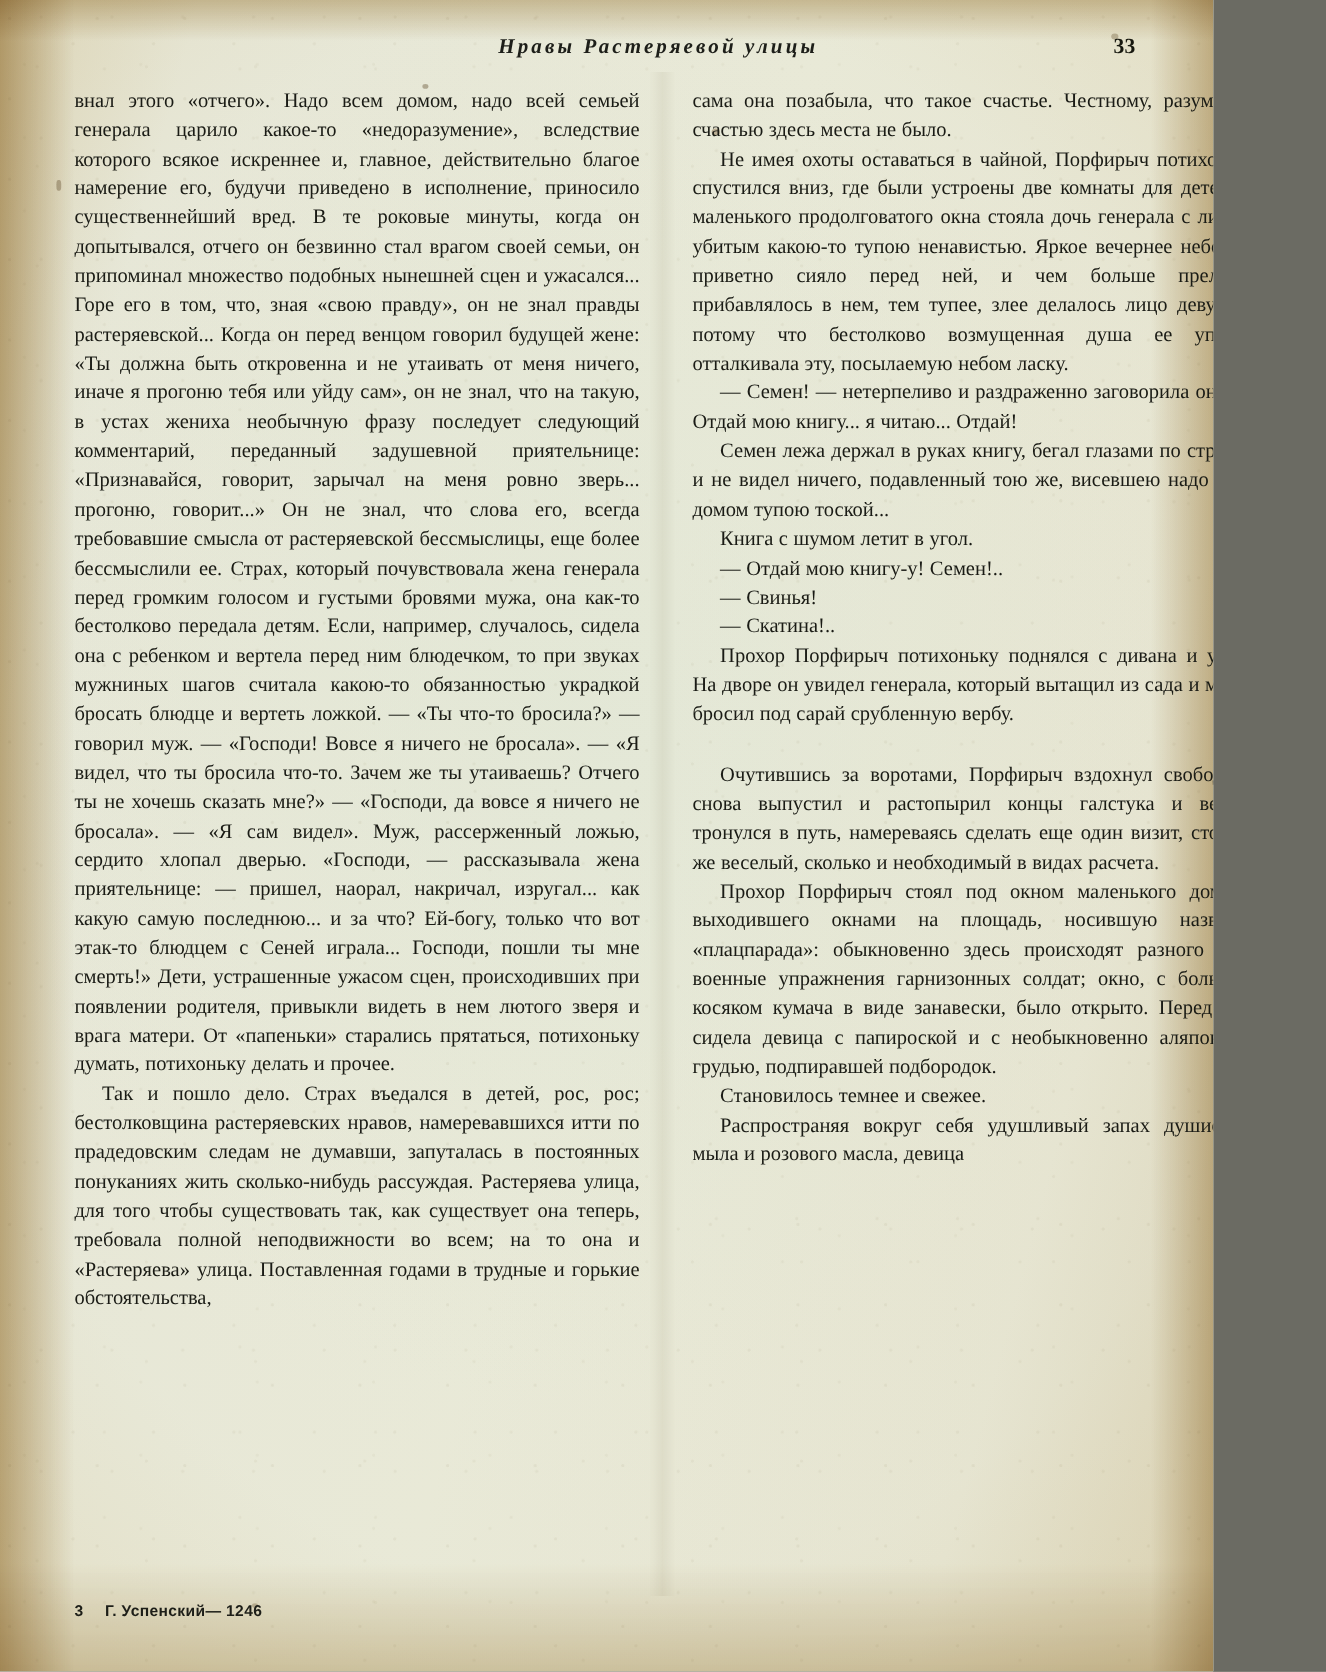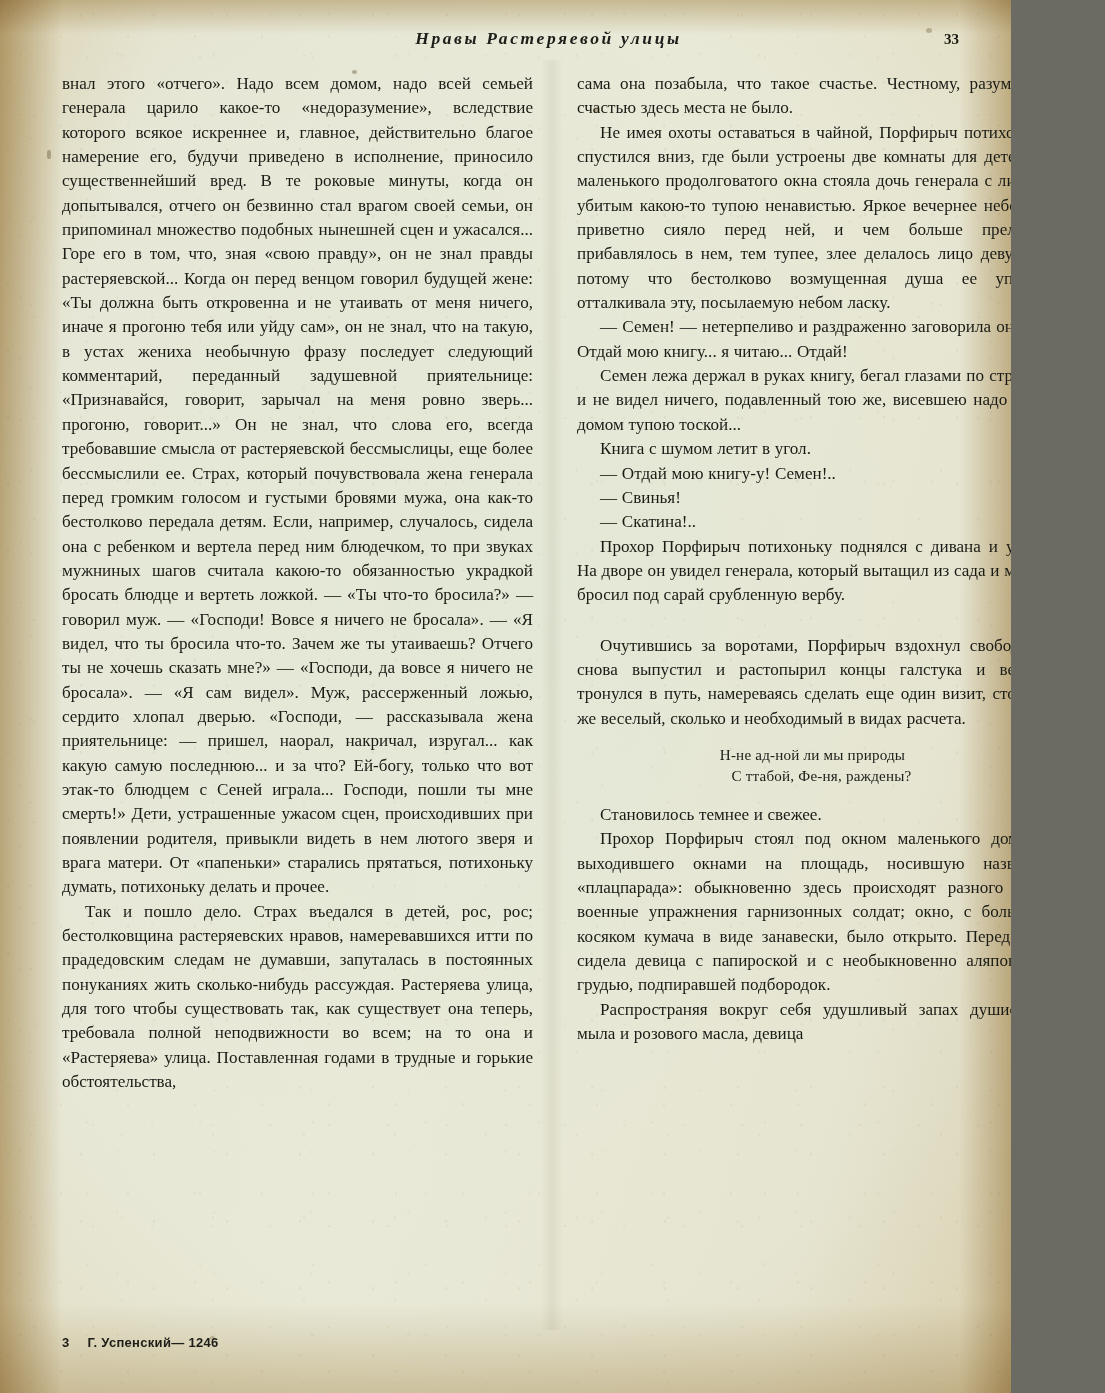--- a/index.html
+++ b/index.html
@@ -92,25 +92,25 @@
     font-style: italic;
     font-weight: 700;
     font-size: 17.5px;
     letter-spacing: 2.6px;
     color: #1d1e19;
     padding-left: 120px;
     white-space: nowrap;
   }
   .runhead-folio {
     font-weight: 700;
-    font-size: 15px;
+    font-size: 18px;
     font-family: "Liberation Serif", "DejaVu Serif", serif;
     color: #17180f;
     min-width: 44px;
-    text-align: right;
+    text-align: center;
   }
 
   
   .columns {
     position: absolute;
     left: 62px;
     top: 72px;
     width: 986px;
     display: flex;
     gap: 44px;
@@ -205,27 +205,23 @@
       <p class="para">Книга с шумом летит в угол.</p>
       <p class="para">— Отдай мою книгу-у! Семен!..</p>
       <p class="para">— Свинья!</p>
       <p class="para">— Скатина!..</p>
       <p class="para">Прохор Порфирыч потихоньку поднялся с дивана и ушел. На дворе он увидел генерала, который вытащил из сада и молча бросил под сарай срубленную вербу.</p>
 
       <div class="sectgap"></div>
 
       <p class="para">Очутившись за воротами, Порфирыч вздохнул свободнее, снова выпустил и растопырил концы галстука и весело тронулся в путь, намереваясь сделать еще один визит, столько же веселый, сколько и необходимый в видах расчета.</p>
 
-      <div class="verse">
-        <span class="verse-line">Н-не ад-ной ли мы природы</span>
-        <span class="verse-line second">С ттабой, Фе-ня, раждены?</span>
-      </div>
-
+
+      <p class="para">Прохор Порфирыч стоял под окном маленького домика, выходившего окнами на площадь, носившую название «плацпарада»: обыкновенно здесь происходят разного рода военные упражнения гарнизонных солдат; окно, с большим косяком кумача в виде занавески, было открыто. Перед ним сидела девица с папироской и с необыкновенно аляповатой грудью, подпиравшей подбородок.</p>
       <p class="para">Становилось темнее и свежее.</p>
-      <p class="para">Прохор Порфирыч стоял под окном маленького домика, выходившего окнами на площадь, носившую название «плацпарада»: обыкновенно здесь происходят разного рода военные упражнения гарнизонных солдат; окно, с большим косяком кумача в виде занавески, было открыто. Перед ним сидела девица с папироской и с необыкновенно аляповатой грудью, подпиравшей подбородок.</p>
       <p class="para">Распространяя вокруг себя удушливый запах душистого мыла и розового масла, девица</p>
     </div>
 
   </div>
 
   <div class="signature">
     <span class="sig-num">3</span>
     <span class="sig-text">Г. Успенский— 1246</span>
   </div>
 

